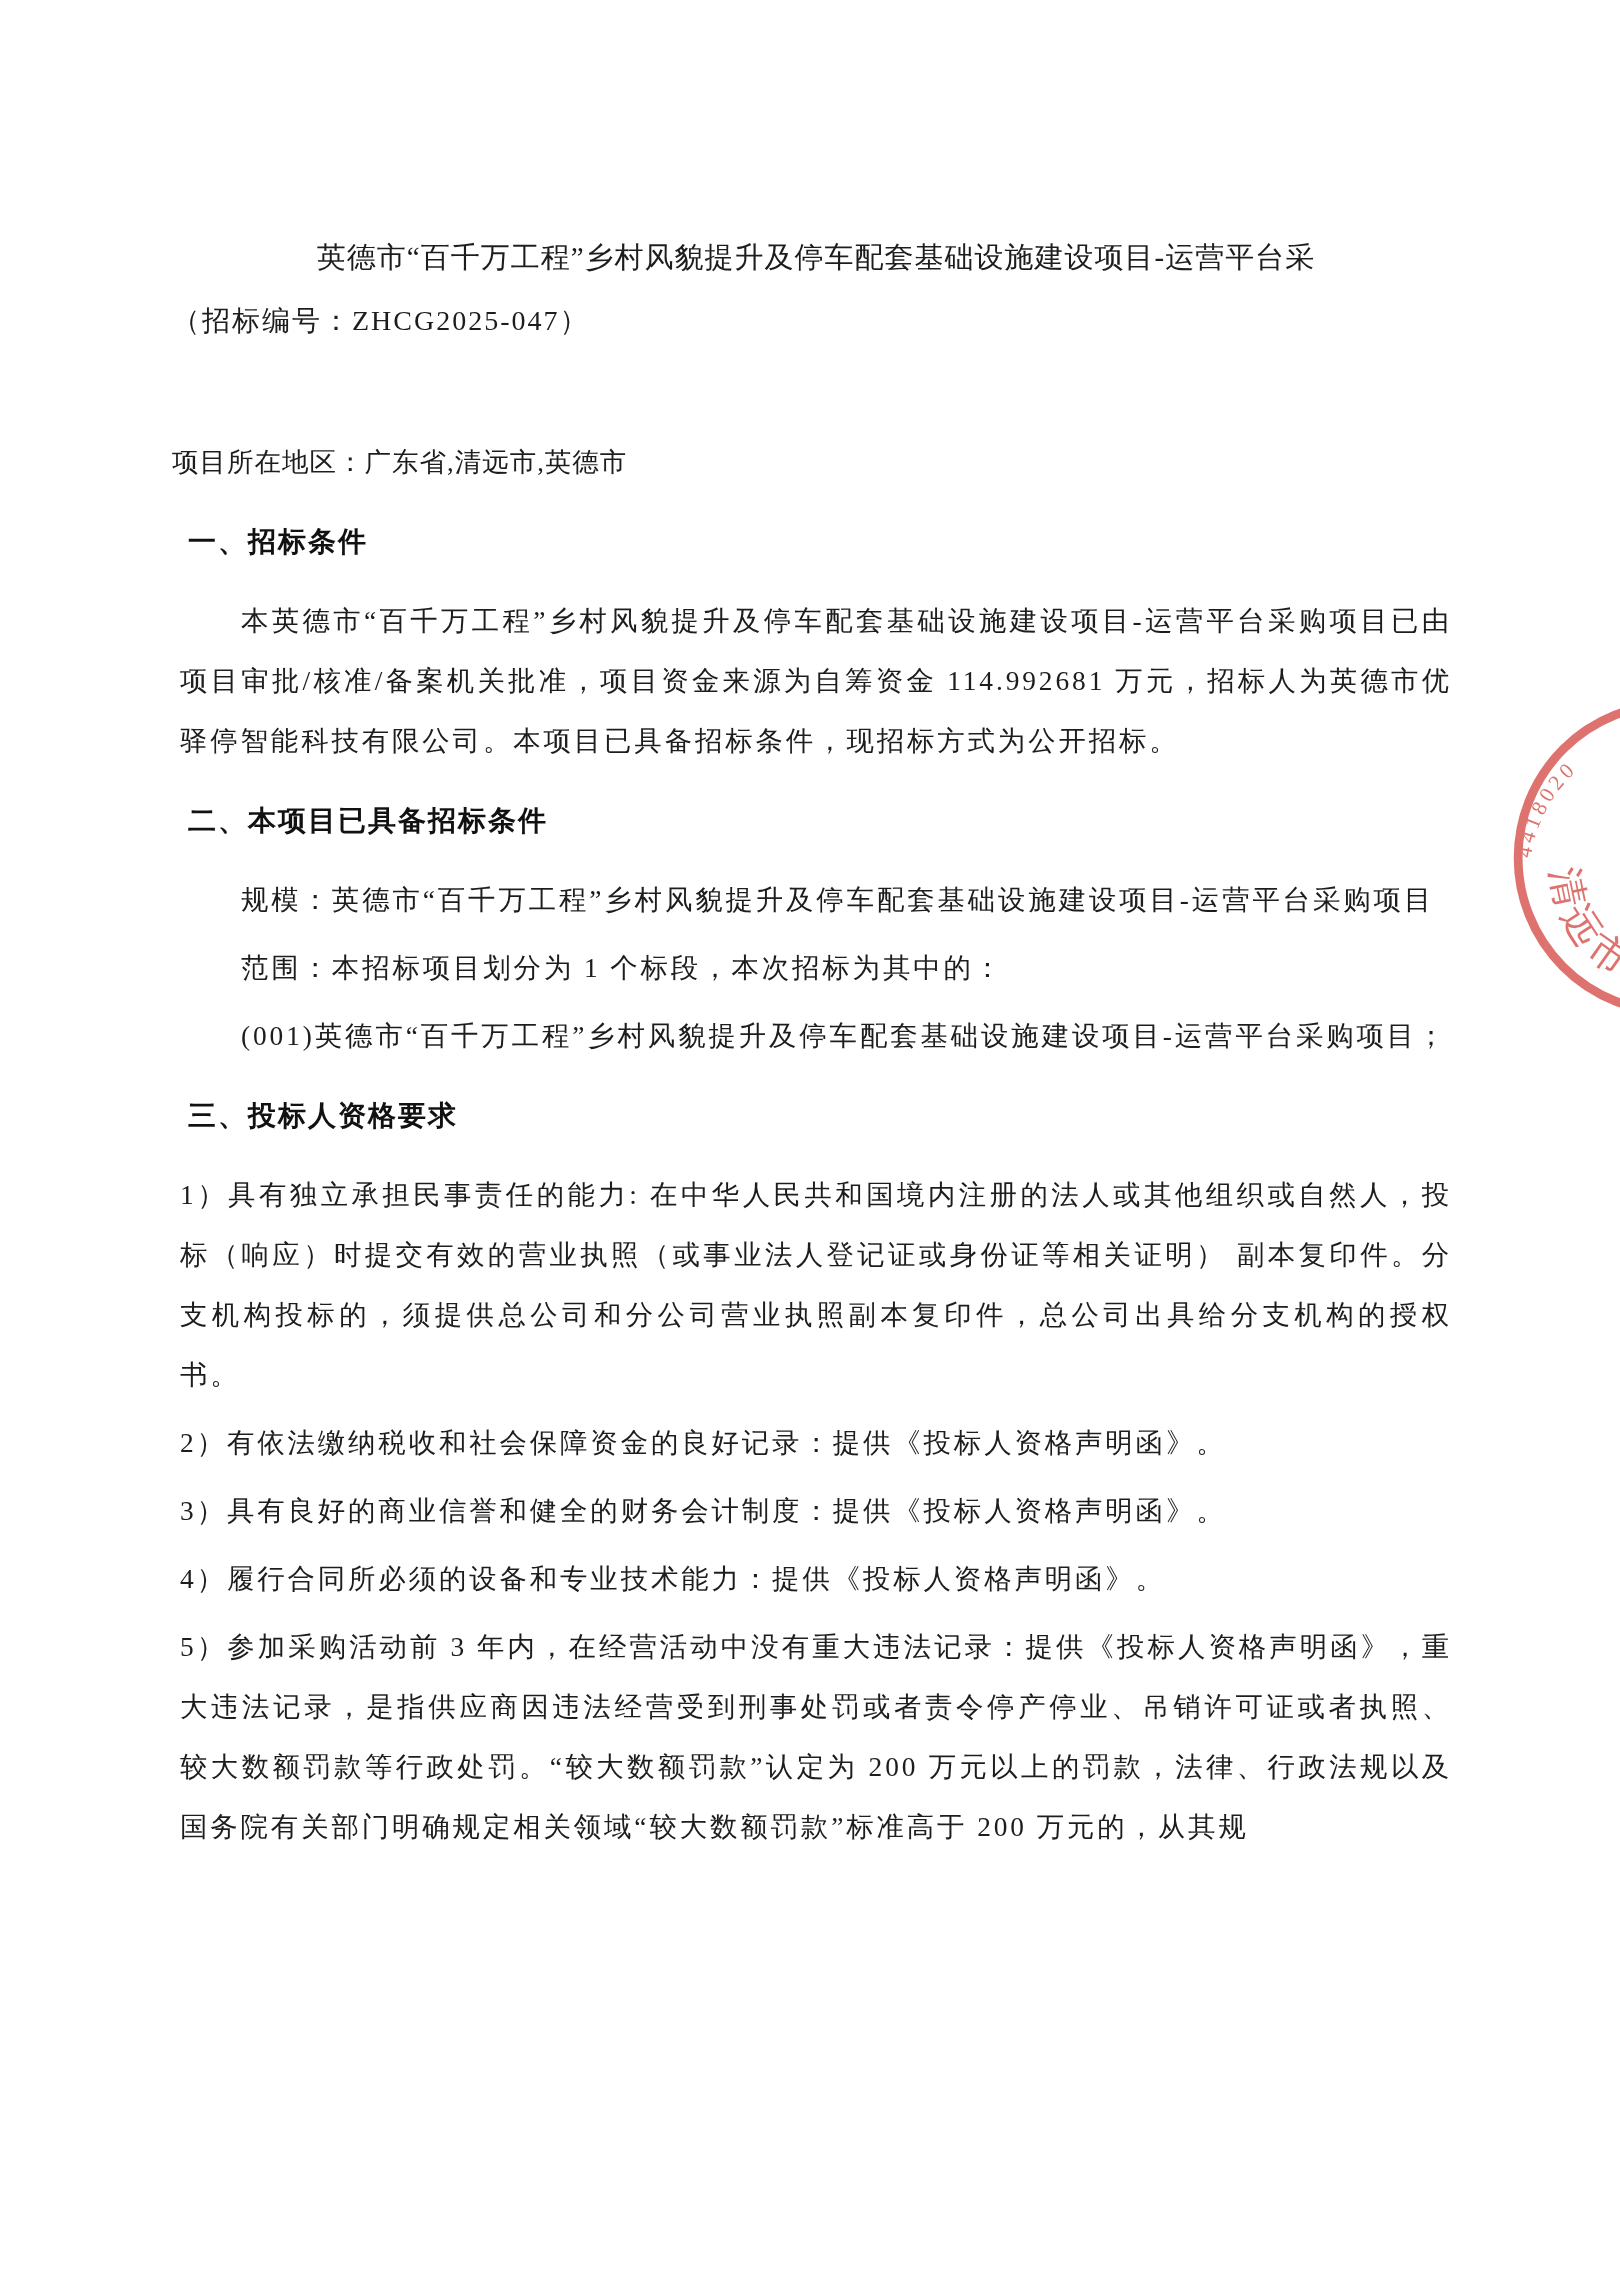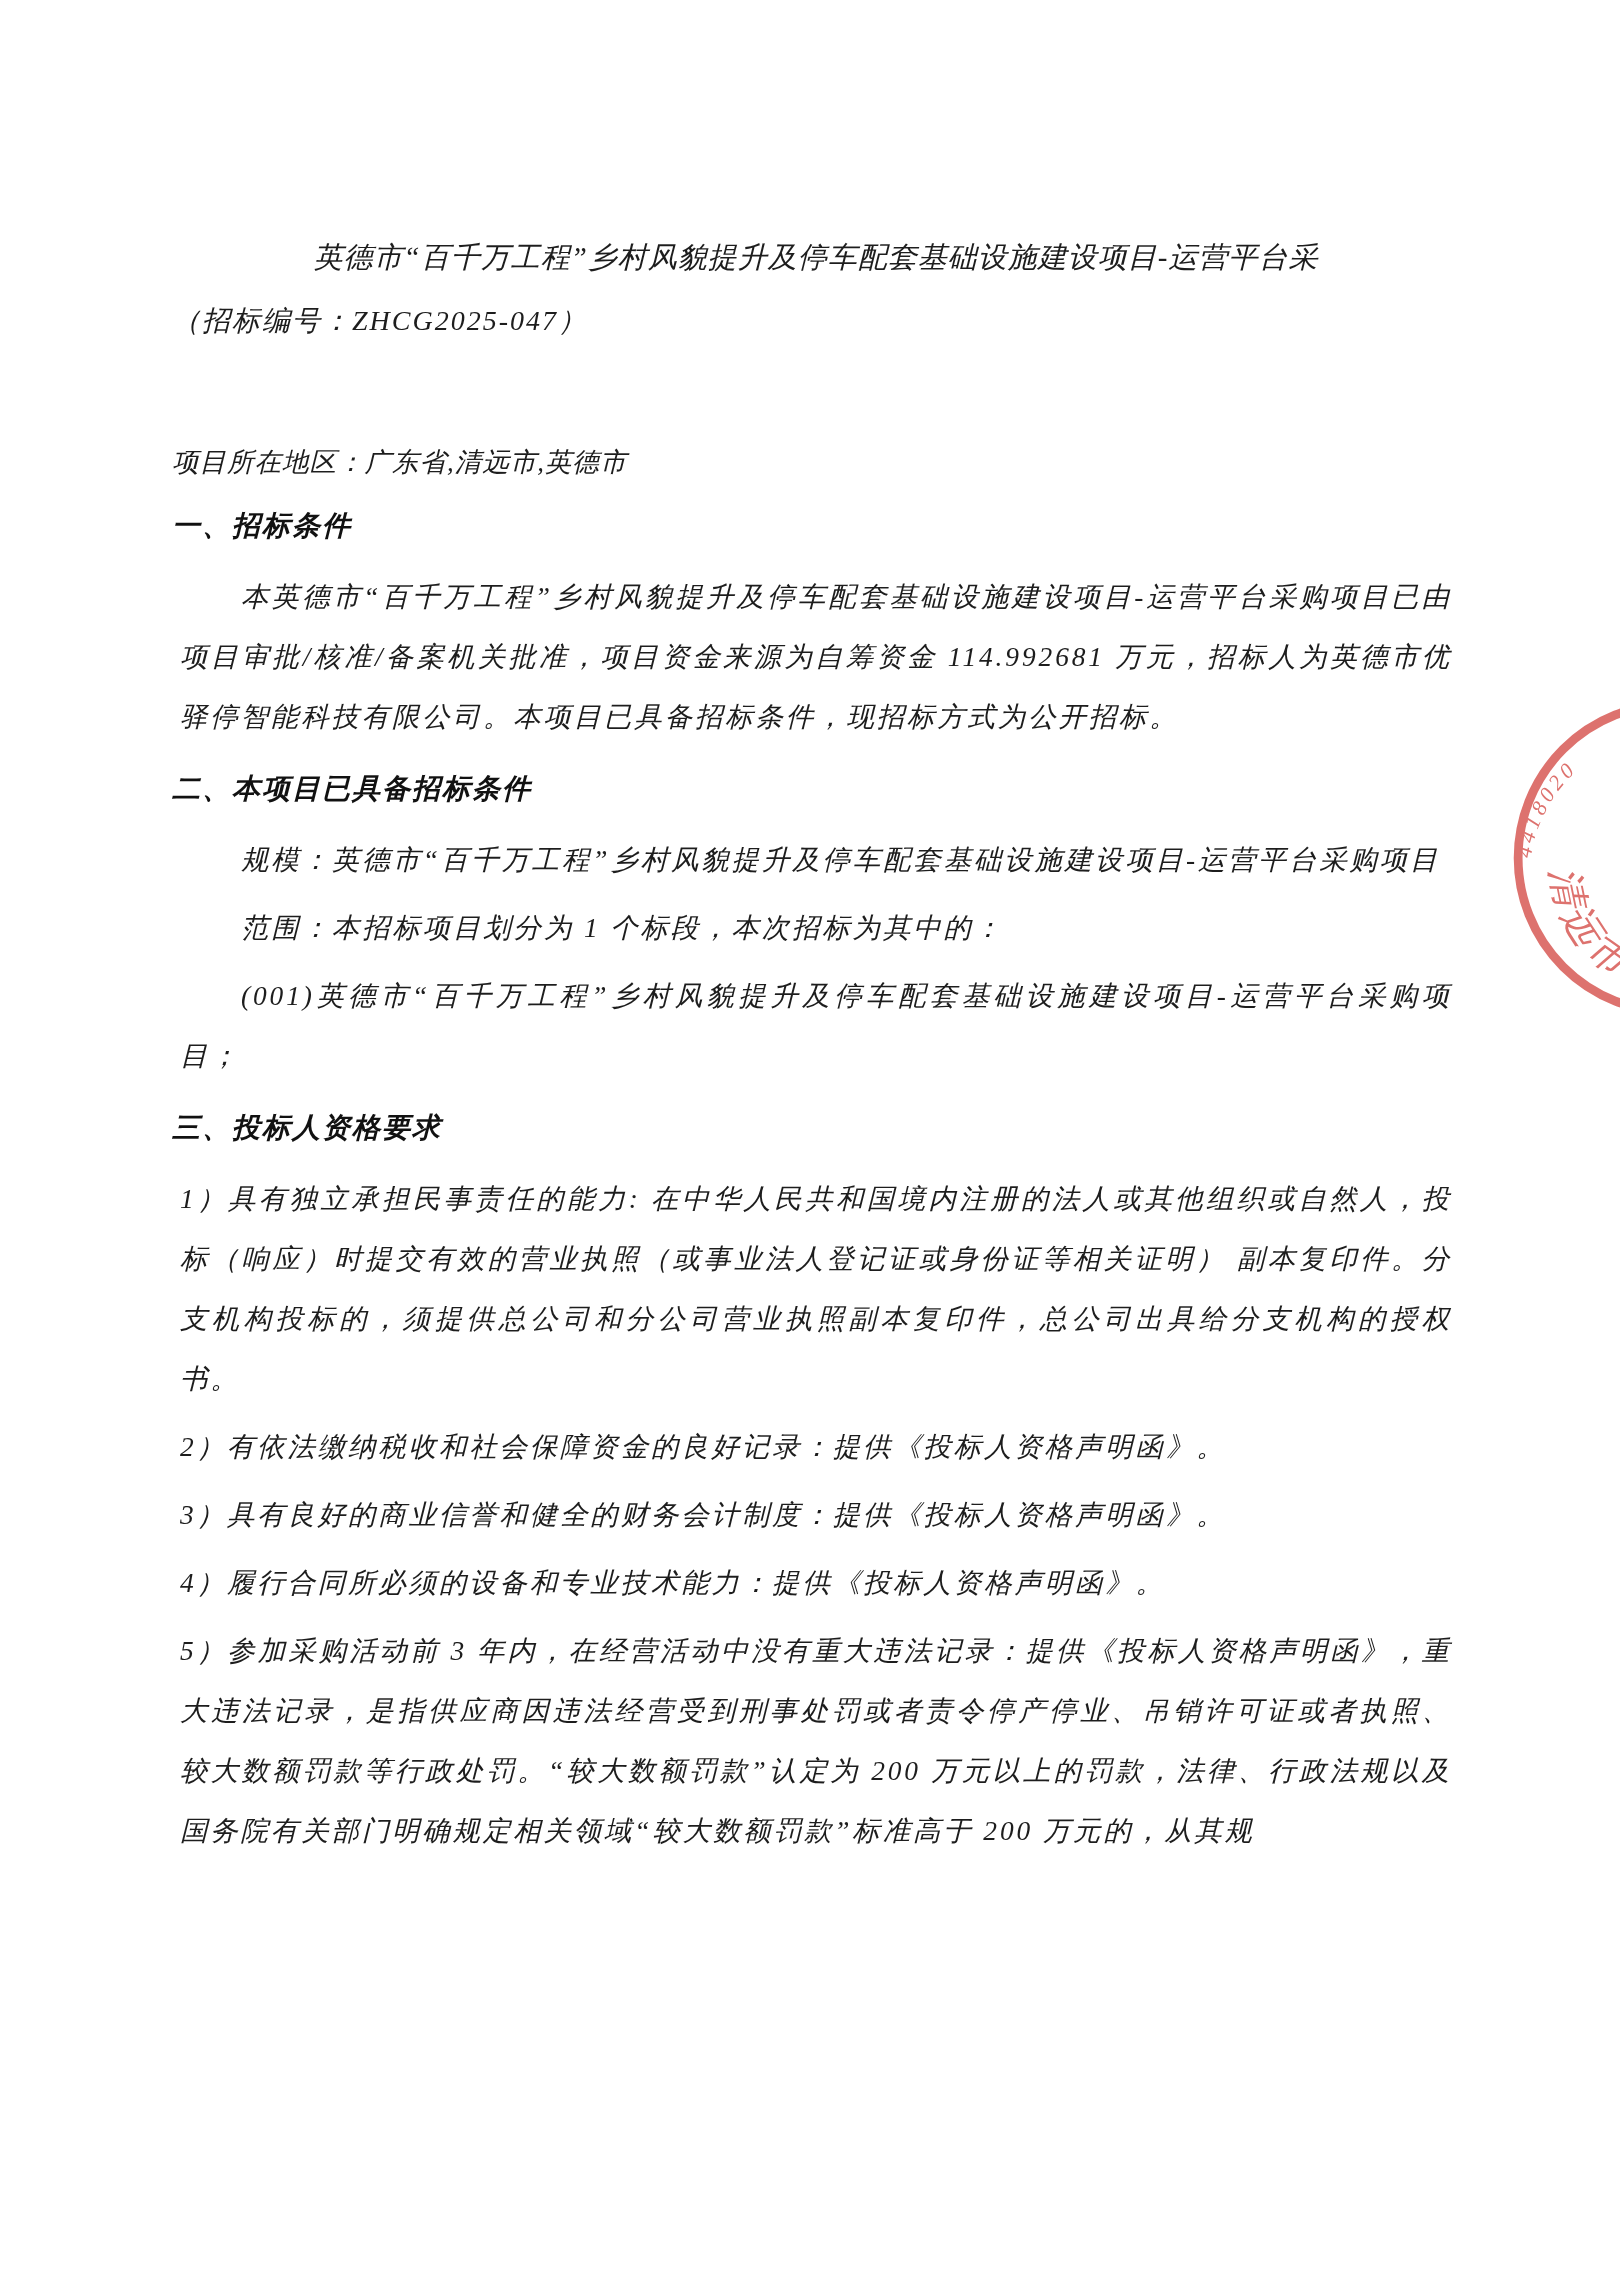--- a/index.html
+++ b/index.html
@@ -11,21 +11,20 @@
     background: #ffffff;
     color: #1d1d1d;
     font-family: "Liberation Serif", serif;
   }
   .page {
     position: relative;
     box-sizing: border-box;
     width: 1620px;
     height: 1656px;
     padding: 226px 160px 0 172px;
-    font-style: italic;
   }
   .title-block { margin-bottom: 80px; }
   .title-line {
     text-align: center;
     font-size: 29px;
     line-height: 63px;
     letter-spacing: 1px;
     font-weight: 500;
     white-space: nowrap;
   }
@@ -35,21 +34,21 @@
     line-height: 63px;
     letter-spacing: 2px;
     font-weight: 400;
   }
   .loc-line {
     font-size: 26.5px;
     line-height: 60px;
     letter-spacing: 1px;
   }
   .sec-heading {
-    margin: 0;
+    margin: 16px;
     font-size: 28px;
     line-height: 67px;
     font-weight: 700;
     letter-spacing: 2px;
     font-family: "Liberation Sans", sans-serif;
     color: #111;
   }
   .body-p {
     margin: 8px;
     font-size: 27.4px;

